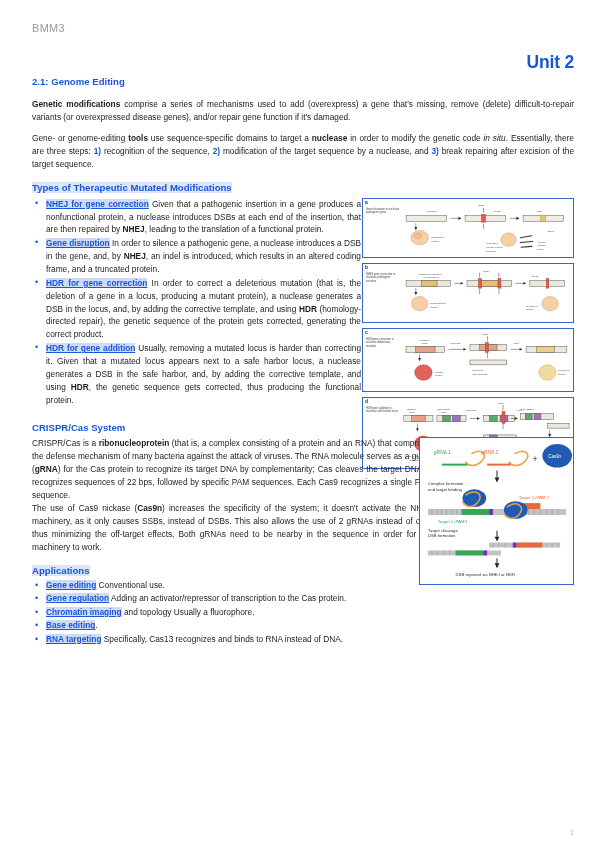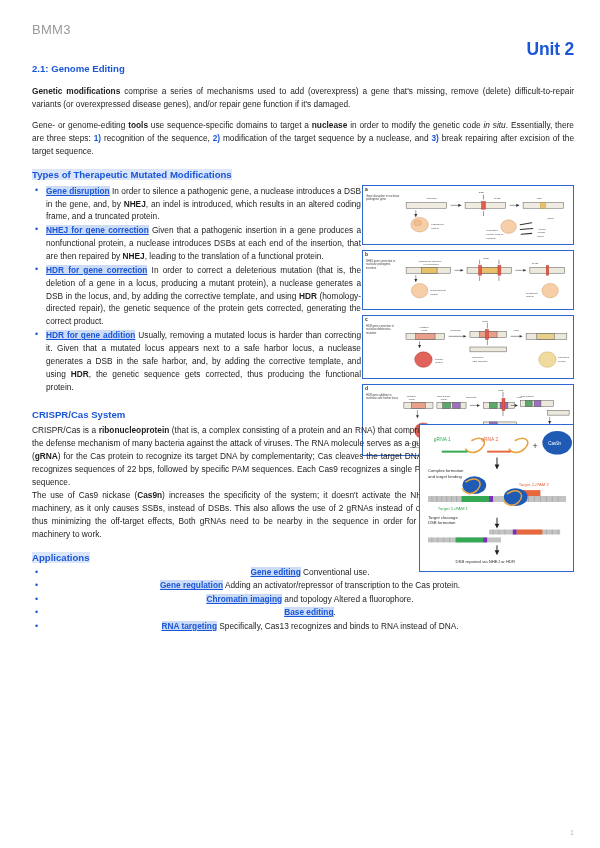--- a/index.html
+++ b/index.html
@@ -12,24 +12,24 @@
     width: 600px;
     height: 848px;
     background: #ffffff;
     box-sizing: border-box;
     padding: 22px 26px 20px 32px;
     font-family: "Liberation Sans", sans-serif;
     color: #1d1d1d;
     overflow: hidden;
   }
   .doc-code {
-    font-size: 13px;
+    font-size: 11px;
     color: #9a9a9a;
     letter-spacing: 0.3px;
-    margin: 0 0 2px 0;
+    margin: 0 0 18px 0;
   }
   h1.unit-title {
     font-size: 17.5px;
     font-weight: bold;
     color: #1a56d8;
     margin: 0 0 3px 0;
     letter-spacing: -0.2px;
     text-align: right;
   }
   h2.sub-title {
@@ -101,21 +101,20 @@
   ul.apps {
     list-style: none;
     margin: 1px 0 0 0;
     padding: 0;
   }
   ul.apps > li {
     position: relative;
     padding-left: 14px;
     font-size: 8.3px;
     line-height: 1.62;
-    text-align: center;
   }
   ul.apps > li::before {
     content: "\2022";
     position: absolute;
     left: 3px;
     top: -1px;
     color: #1a56d8;
     font-size: 9px;
   }
   
@@ -189,24 +188,24 @@
   </p>
   <p class="body">
     <span>Gene- or genome-editing </span><b>tools</b><span> use sequence-specific domains to target a </span><b>nuclease</b><span> in order to modify the genetic code </span><i>in situ</i><span>. Essentially, there are three steps: </span><span class="blue-num">1)</span><span> recognition of the sequence, </span><span class="blue-num">2)</span><span> modification of the target sequence by a nuclease, and </span><span class="blue-num">3)</span><span> break repairing after excision of the target sequence.</span>
   </p>
 
   <h3 class="section-head">Types of Therapeutic Mutated Modifications</h3>
 
   <div class="bullet-zone">
     <ul class="bullets">
       <li>
-        <span class="term">Gene disruption</span><span> In order to silence a pathogenic gene, a nuclease introduces a DSB in the gene, and, by </span><b>NHEJ</b><span>, an indel is introduced, which results in an altered coding frame, and a truncated protein.</span>
+        <span class="term">NHEJ for gene correction</span><span> Given that a pathogenic insertion in a gene produces a nonfunctional protein, a nuclease introduces DSBs at each end of the insertion, that are then repaired by </span><b>NHEJ</b><span>, leading to the translation of a functional protein.</span>
       </li>
       <li>
-        <span class="term">NHEJ for gene correction</span><span> Given that a pathogenic insertion in a gene produces a nonfunctional protein, a nuclease introduces DSBs at each end of the insertion, that are then repaired by </span><b>NHEJ</b><span>, leading to the translation of a functional protein.</span>
+        <span class="term">Gene disruption</span><span> In order to silence a pathogenic gene, a nuclease introduces a DSB in the gene, and, by </span><b>NHEJ</b><span>, an indel is introduced, which results in an altered coding frame, and a truncated protein.</span>
       </li>
       <li>
         <span class="term">HDR for gene correction</span><span> In order to correct a deleterious mutation (that is, the deletion of a gene in a locus, producing a mutant protein), a nuclease generates a DSB in the locus, and, by adding the corrective template, and using </span><b>HDR</b><span> (homology-directed repair), the genetic sequence of the protein gets corrected, generating the correct product.</span>
       </li>
       <li>
         <span class="term">HDR for gene addition</span><span> Usually, removing a mutated locus is harder than correcting it. Given that a mutated locus appears next to a safe harbor locus, a nuclease generates a DSB in the safe harbor, and, by adding the corrective template, and using </span><b>HDR</b><span>, the genetic sequence gets corrected, thus producing the functional protein.</span>
       </li>
     </ul>
 
     <div class="fig-stack">
@@ -492,21 +491,21 @@
   <h3 class="section-head">Applications</h3>
 
   <ul class="apps">
     <li>
       <span class="applications-term">Gene editing</span><span> Conventional use.</span>
     </li>
     <li>
       <span class="applications-term">Gene regulation</span><span> Adding an activator/repressor of transcription to the Cas protein.</span>
     </li>
     <li>
-      <span class="applications-term">Chromatin imaging</span><span> and topology Altered a fluorophore.</span>
+      <span class="applications-term">Chromatin imaging</span><span> and topology Usually a fluorophore.</span>
     </li>
     <li>
       <span class="applications-term">Base editing</span><span>.</span>
     </li>
     <li>
       <span class="applications-term">RNA targeting</span><span> Specifically, Cas13 recognizes and binds to RNA instead of DNA.</span>
     </li>
   </ul>
 
   <div class="page-num">1</div>

